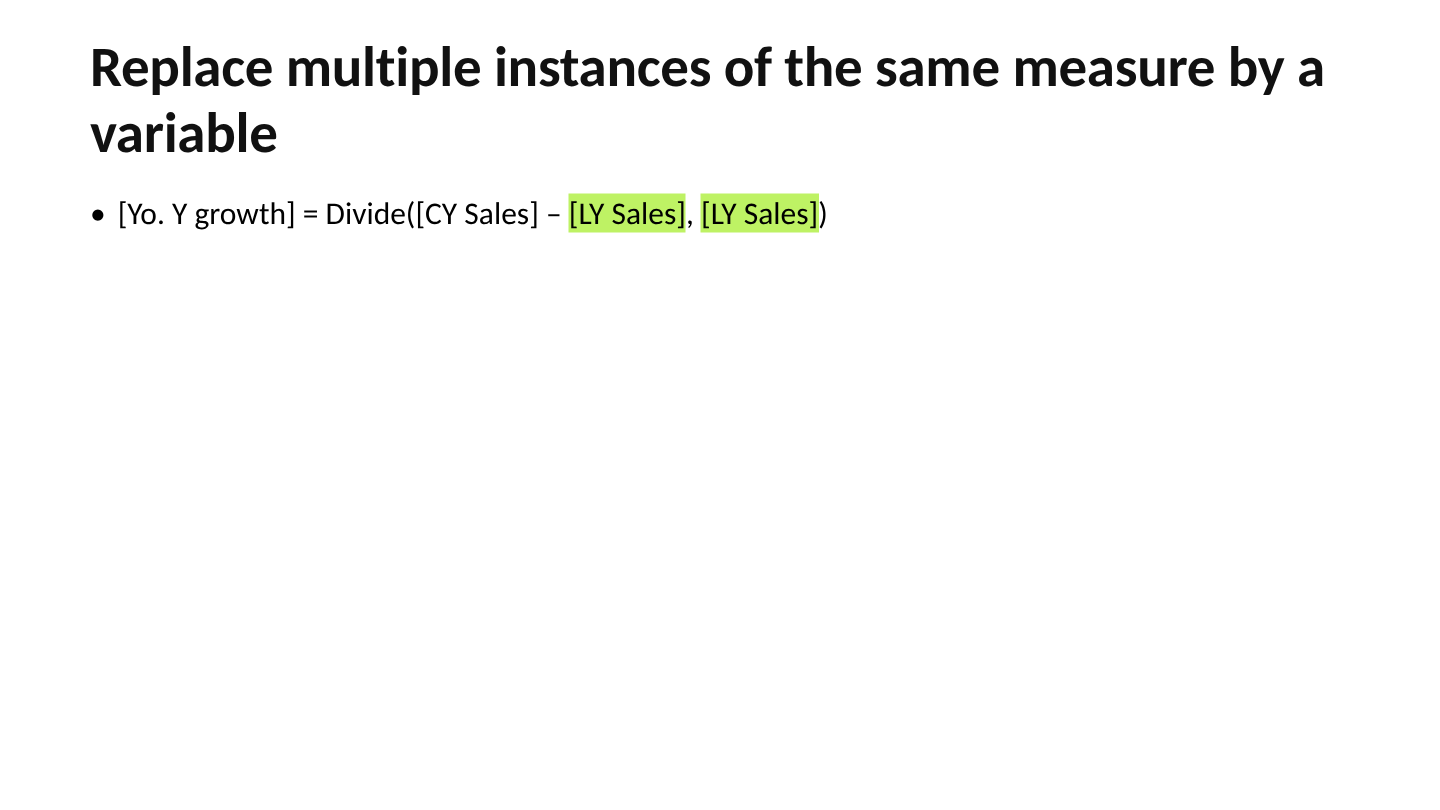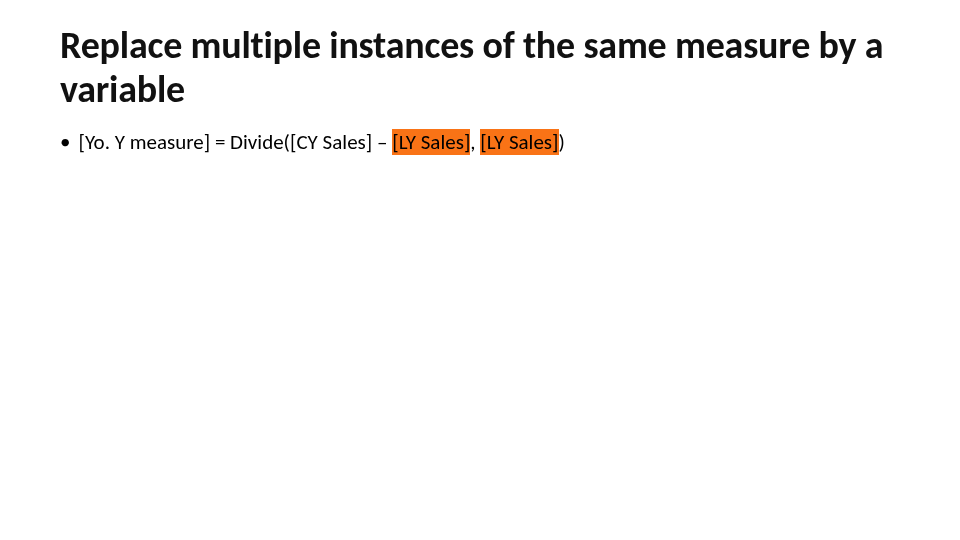--- a/index.html
+++ b/index.html
@@ -32,30 +32,30 @@
     gap: 8px;
   }
   .bullet-dot {
     font-size: 21px;
     line-height: 1.3;
   }
   .formula {
     white-space: nowrap;
   }
   .hl {
-    background: #f97316;
+    background: #bef264;
   }
 </style>
 </head>
 <body>
 
 <div class="slide">
   <h1 class="title">Replace multiple instances of the same measure by a variable</h1>
 
   <div class="body">
     <div class="bullet-row">
       <span class="bullet-dot">•</span>
       <span class="formula">
-        <span>[Yo. Y measure] = Divide([CY Sales] – </span><span class="hl">[LY Sales]</span><span>, </span><span class="hl">[LY Sales]</span><span>)</span>
+        <span>[Yo. Y growth] = Divide([CY Sales] – </span><span class="hl">[LY Sales]</span><span>, </span><span class="hl">[LY Sales]</span><span>)</span>
       </span>
     </div>
   </div>
 </div>
 
 </body></html>

